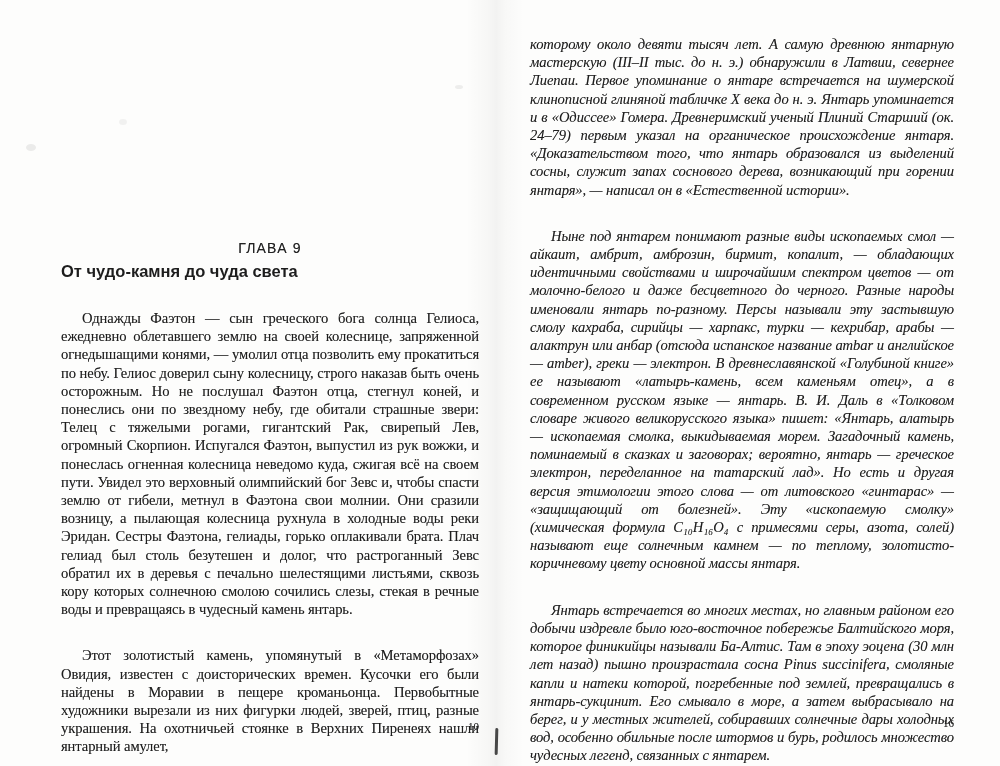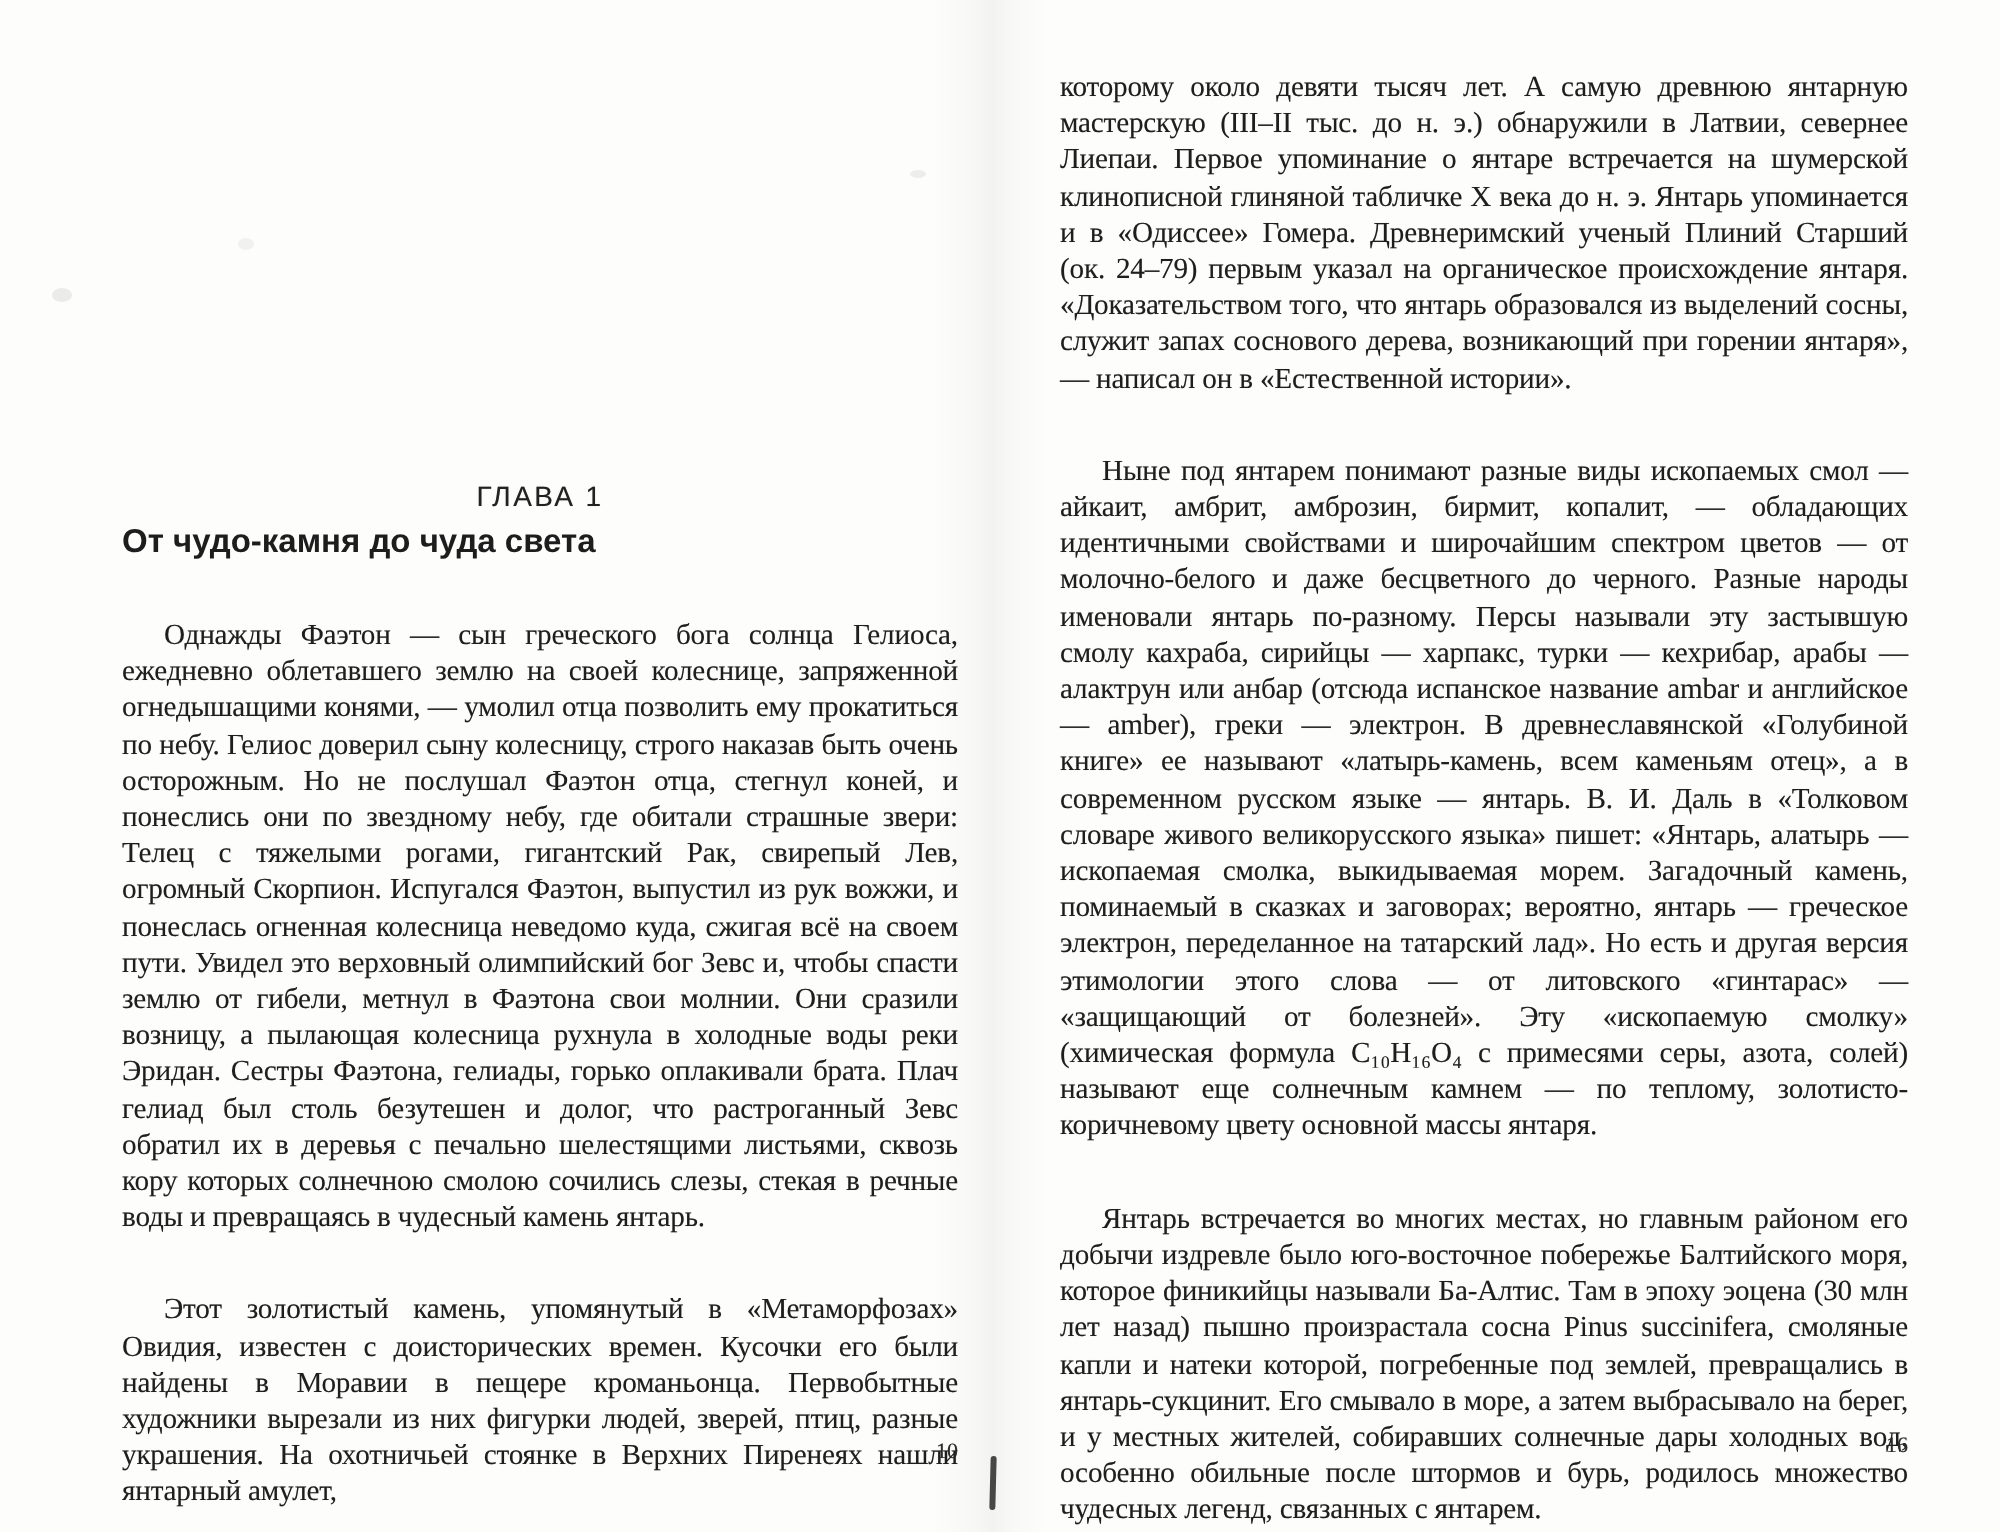--- a/index.html
+++ b/index.html
@@ -53,21 +53,21 @@
   .bodytext {
     font-size: 14.6px; line-height: 18.2px;
     letter-spacing: -0.1px;
     color: #1e1e1e;
     text-align: justify;
     hyphens: auto;
     -webkit-hyphens: auto;
     text-shadow: 0 0 0.35px rgba(0,0,0,0.35);
   }
   .page-left .bodytext  { margin-top: 14px; }
-  .page-right .bodytext { margin-top: 35px; }
+  .page-right .bodytext { margin-top: 35px; font-style: italic; }
   .para { margin: 0; }
   .para.indent { text-indent: 21px; margin-top: 28px; }
 
   .page-number {
     position: absolute; left: 0; width: 100%;
     text-align: right;
     font-size: 11px; color: #2b2b2b;
     text-shadow: 0 0 0.35px rgba(0,0,0,0.35);
   }
   .page-left  .page-number { top: 720px; }
@@ -77,21 +77,21 @@
 <body>
 
 <div class="spread">
   <div class="gutter"></div>
   <div class="spine-mark"></div>
   <div class="speck speck-a"></div>
   <div class="speck speck-b"></div>
   <div class="speck speck-c"></div>
 
   <div class="page page-left">
-    <div class="chapter-heading">ГЛАВА 1</div>
+    <div class="chapter-heading">ГЛАВА 9</div>
     <div class="chapter-title">От чудо-камня до чуда света</div>
     <div class="bodytext">
         <p class="para indent">Однажды Фаэтон — сын греческого бога солнца Гелиоса, ежедневно облетавшего землю на своей колеснице, запряженной огнедышащими конями, — умолил отца позволить ему прокатиться по небу. Гелиос доверил сыну колесницу, строго наказав быть очень осторожным. Но не послушал Фаэтон отца, стегнул коней, и понеслись они по звездному небу, где обитали страшные звери: Телец с тяжелыми рогами, гигантский Рак, свирепый Лев, огромный Скорпион. Испугался Фаэтон, выпустил из рук вожжи, и понеслась огненная колесница неведомо куда, сжигая всё на своем пути. Увидел это верховный олимпийский бог Зевс и, чтобы спасти землю от гибели, метнул в Фаэтона свои молнии. Они сразили возницу, а пылающая колесница рухнула в холодные воды реки Эридан. Сестры Фаэтона, гелиады, горько оплакивали брата. Плач гелиад был столь безутешен и долог, что растроганный Зевс обратил их в деревья с печально шелестящими листьями, сквозь кору которых солнечною смолою сочились слезы, стекая в речные воды и превращаясь в чудесный камень янтарь.</p>
         <p class="para indent">Этот золотистый камень, упомянутый в «Метаморфозах» Овидия, известен с доисторических времен. Кусочки его были найдены в Моравии в пещере кроманьонца. Первобытные художники вырезали из них фигурки людей, зверей, птиц, разные украшения. На охотничьей стоянке в Верхних Пиренеях нашли янтарный амулет,</p>
       </div>
     <div class="page-number">10</div>
   </div>
 
   <div class="page page-right">
     <div class="bodytext">

